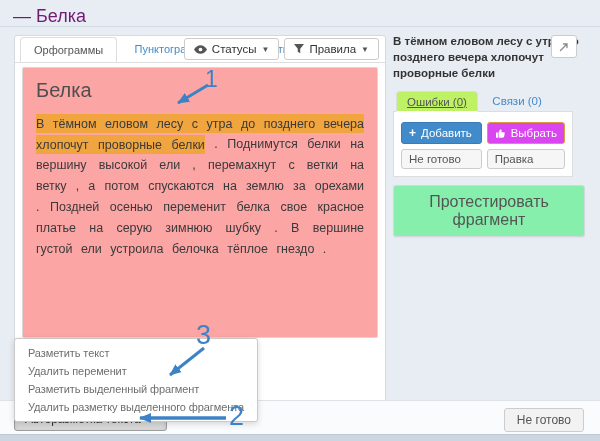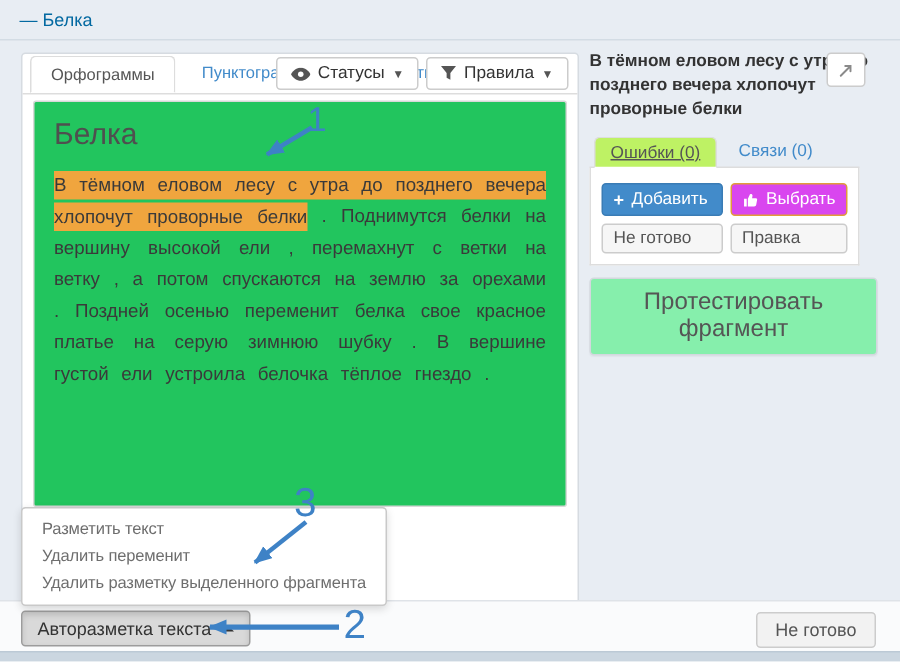--- a/index.html
+++ b/index.html
@@ -3,21 +3,21 @@
 <meta charset="utf-8">
 <style>
   * { box-sizing: border-box; }
   html,body { margin:0; padding:0; }
   body {
     width:600px; height:441px; position:relative; overflow:hidden;
     background:#e8edf3;
     font-family:"Liberation Sans", sans-serif;
     -webkit-font-smoothing:antialiased;
   }
-  .page-title { position:absolute; left:13px; top:6px; font-size:12px; color:#0369a1;text-align:center; }
+  .page-title { position:absolute; left:13px; top:6px; font-size:18px; color:#701a75;text-align:center; }
   .title-divider { position:absolute; left:0; right:0; top:26px; border-top:1px solid #d3dce4; }
 
   
   .left-card {
     position:absolute; left:14px; top:35px; width:372px; height:366px;
     background:#fff; border:1px solid #d6dbe1; border-radius:3px 3px 0 0;
   }
   .tabbar { position:relative; height:27px; border-bottom:1px solid #ddd; padding-left:5px; white-space:nowrap; }
   .tab { display:inline-block; font-size:11px; padding:6px 13px 5px; cursor:pointer; }
   .tab.active {
@@ -29,21 +29,21 @@
   .tool-btn {
     display:inline-flex; align-items:center; gap:5px;
     background:#fff; border:1px solid #ccc; border-radius:3px;
     padding:4px 9px; font-size:11.5px; color:#333; cursor:pointer;
   }
   .caret { font-size:8px; color:#555; }
 
   .text-box {
     position:absolute; left:7px; right:7px; top:31px; height:271px;
     border:1px solid #d8d8d8; border-radius:2px; padding:2px 13px; overflow:hidden;
-    background:#22c55e;
+    background:#fca5a5;
   }
   .doc-heading { font-size:20px; color:#4f4f4f; margin:9px 0 11px; font-weight:normal; }
   .doc-text {
     margin:0; font-size:12.5px; line-height:21px; color:#3a3a3a;
     text-align:justify; word-spacing:5px;
   }
   .hl { background:#f0a53e; padding:2.5px 0; }
 
   
   .ctx-menu {
@@ -141,20 +141,21 @@
   </div>
 
   <div class="text-box">
     <h2 class="doc-heading">Белка</h2>
     <p class="doc-text"><span class="hl">В тёмном еловом лесу с утра до позднего вечера хлопочут проворные белки</span><span> . Поднимутся белки на вершину высокой ели , перемахнут с ветки на ветку , а потом спускаются на землю за орехами . Поздней осенью переменит белка свое красное платье на серую зимнюю шубку . В вершине густой ели устроила белочка тёплое гнездо .</span></p>
   </div>
 
   <div class="ctx-menu">
     <div class="ctx-item">Разметить текст</div>
     <div class="ctx-item">Удалить переменит</div>
+    <div class="ctx-item">Разметить выделенный фрагмент</div>
     <div class="ctx-item">Удалить разметку выделенного фрагмента</div>
   </div>
 </div>
 
 <div class="footer"></div>
 <div class="bottom-strip"></div>
 
 <button class="automark-btn">
   <span>Авторазметка текста</span>
   <span class="caret-up"></span>

